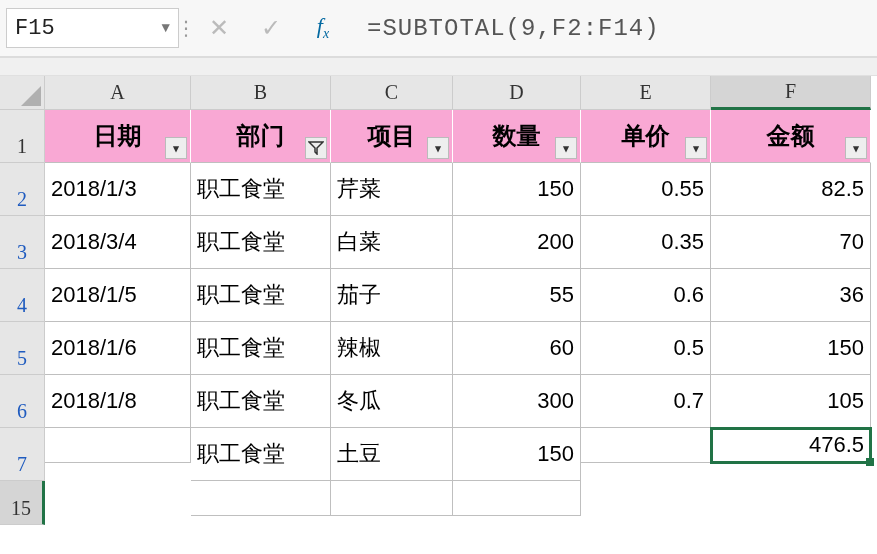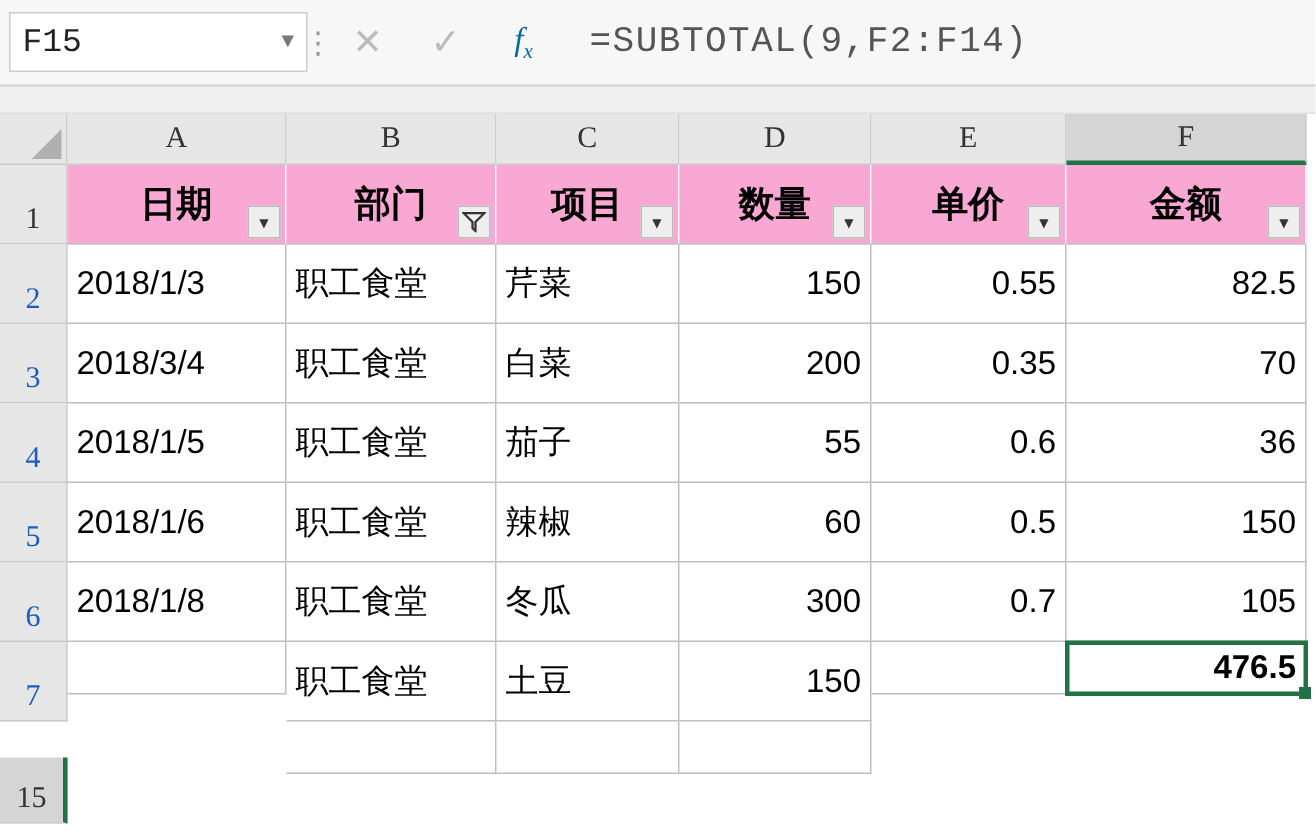--- a/index.html
+++ b/index.html
@@ -14,21 +14,21 @@
   
   .formula-bar {
     height: 58px;
     display: flex;
     align-items: center;
     border-bottom: 2px solid #dcdcdc;
     background: #f7f7f7;
     padding-left: 6px;
   }
   .name-box {
-    width: 199px;
+    width: 173px;
     height: 40px;
     background: #fff;
     border: 1px solid #ccc;
     display: flex;
     align-items: center;
     padding: 0 8px;
     font-size: 22px;
     font-family: Consolas, "Courier New", monospace;
     color: #222;
     position: relative;
@@ -134,21 +134,20 @@
     justify-content: center;
     padding-bottom: 4px;
     font-family: "Times New Roman", serif;
     font-size: 20px;
     color: #333;
   }
   .rh.filtered { color: #1f5bbf; }
   .rh.active {
     background: #d5d5d5;
     border-right: 3px solid #217346;
-    margin-top: 24px;
   }
   .rh.short { height: 44px; }
 
   .cell {
     height: 53px;
     border-right: 1px solid #bfbfbf;
     border-bottom: 1px solid #bfbfbf;
     display: flex;
     align-items: center;
     padding: 0 6px 0 6px;
@@ -186,21 +185,21 @@
   }
   .cell.sel::after {
     content: "";
     position: absolute;
     right: -4px;
     bottom: -4px;
     width: 8px;
     height: 8px;
     background: #217346;
   }
-  .cell.short { height: 35px; font-weight: bold; }
+  .cell.short { height: 35px; }
 
   
   .cA { width: 146px; }
   .cB { width: 140px; }
   .cC { width: 122px; }
   .cD { width: 128px; }
   .cE { width: 130px; }
   .cF { width: 160px; }
 </style>
 </head>

